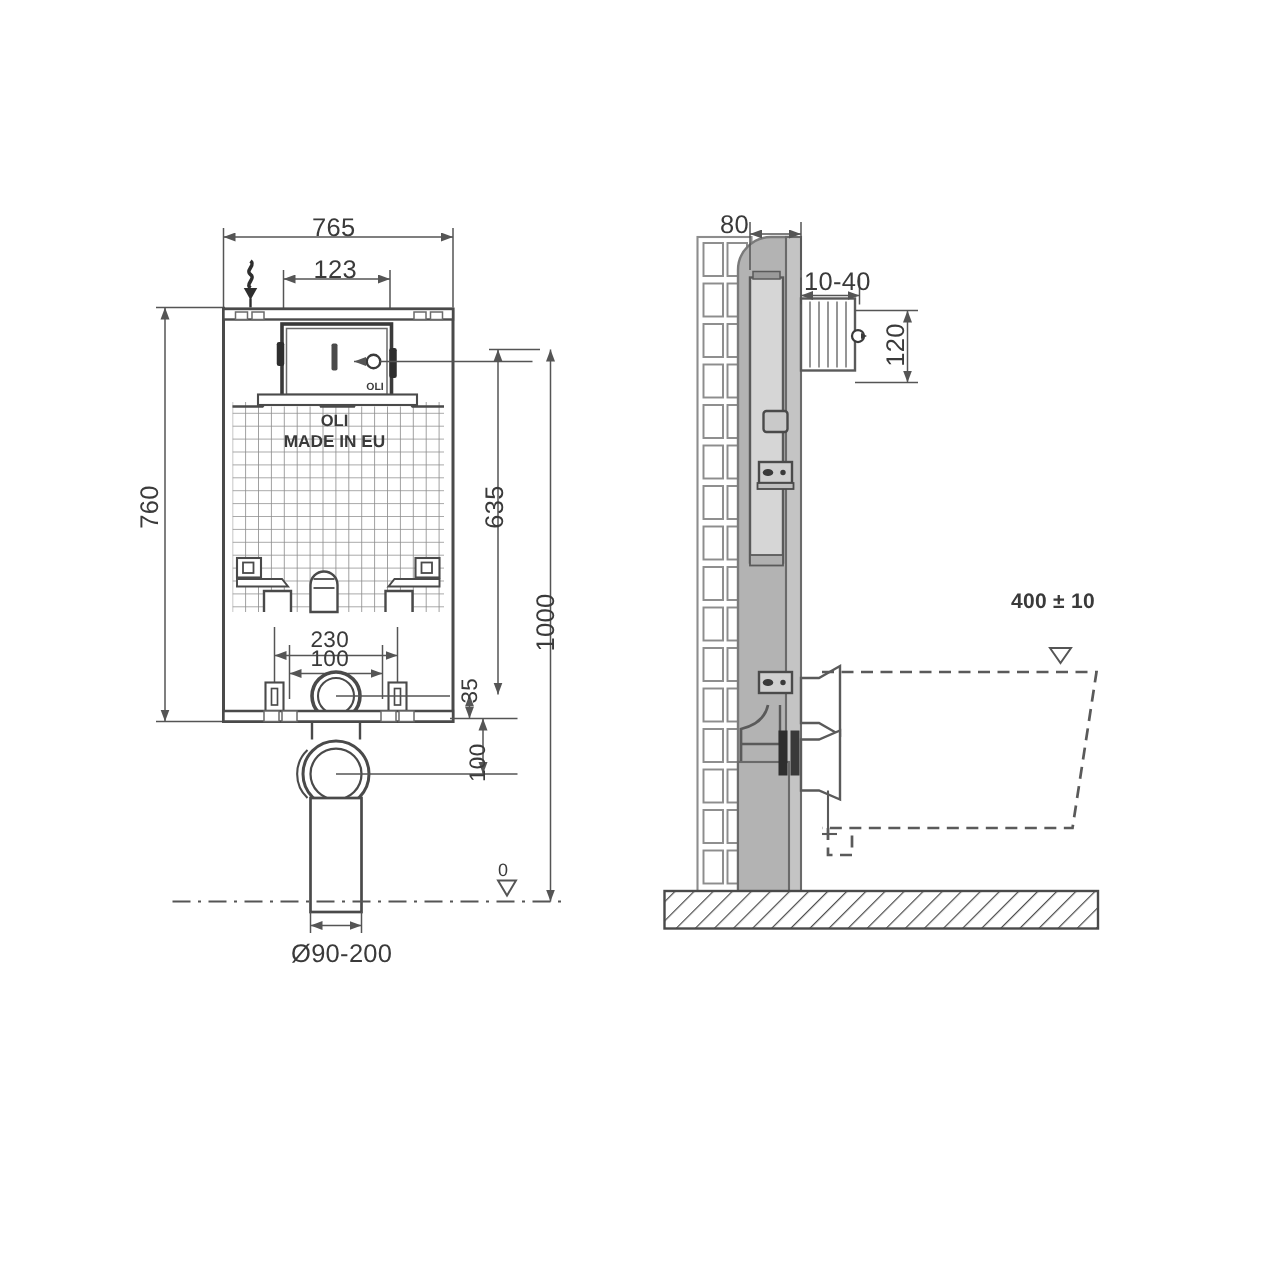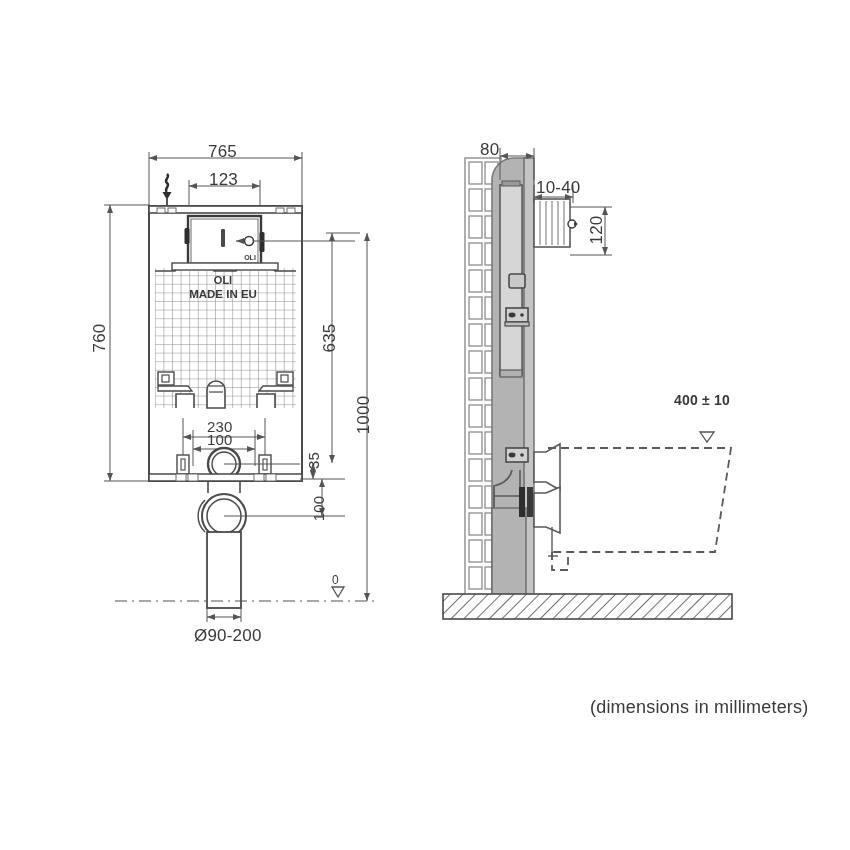--- a/index.html
+++ b/index.html
@@ -269,15 +269,14 @@
 <div class="cap" style="left:345px;top:405px;font-size:17px;transform:rotate(-90deg);">1000</div>
 <div class="cap" style="left:305px;top:452px;font-size:15px;transform:rotate(-90deg);">35</div>
 <div class="cap" style="left:306px;top:500px;font-size:15px;transform:rotate(-90deg);">100</div>
 <div class="cap" style="left:332px;top:573px;font-size:12px;">0</div>
 
 <div class="cap" style="left:480px;top:140px;font-size:17px;">80</div>
 <div class="cap" style="left:536px;top:178px;font-size:17px;">10-40</div>
 <div class="cap" style="left:583px;top:220px;font-size:17px;transform:rotate(-90deg);">120</div>
 <div class="cap" style="left:674px;top:392px;font-size:14px;font-weight:bold;">400 ± 10</div>
 
-<div class="cap" style="left:590px;top:697px;font-size:18px;">(dimensions in millimeters)</div>
 
 </div>
 
 </body></html>

